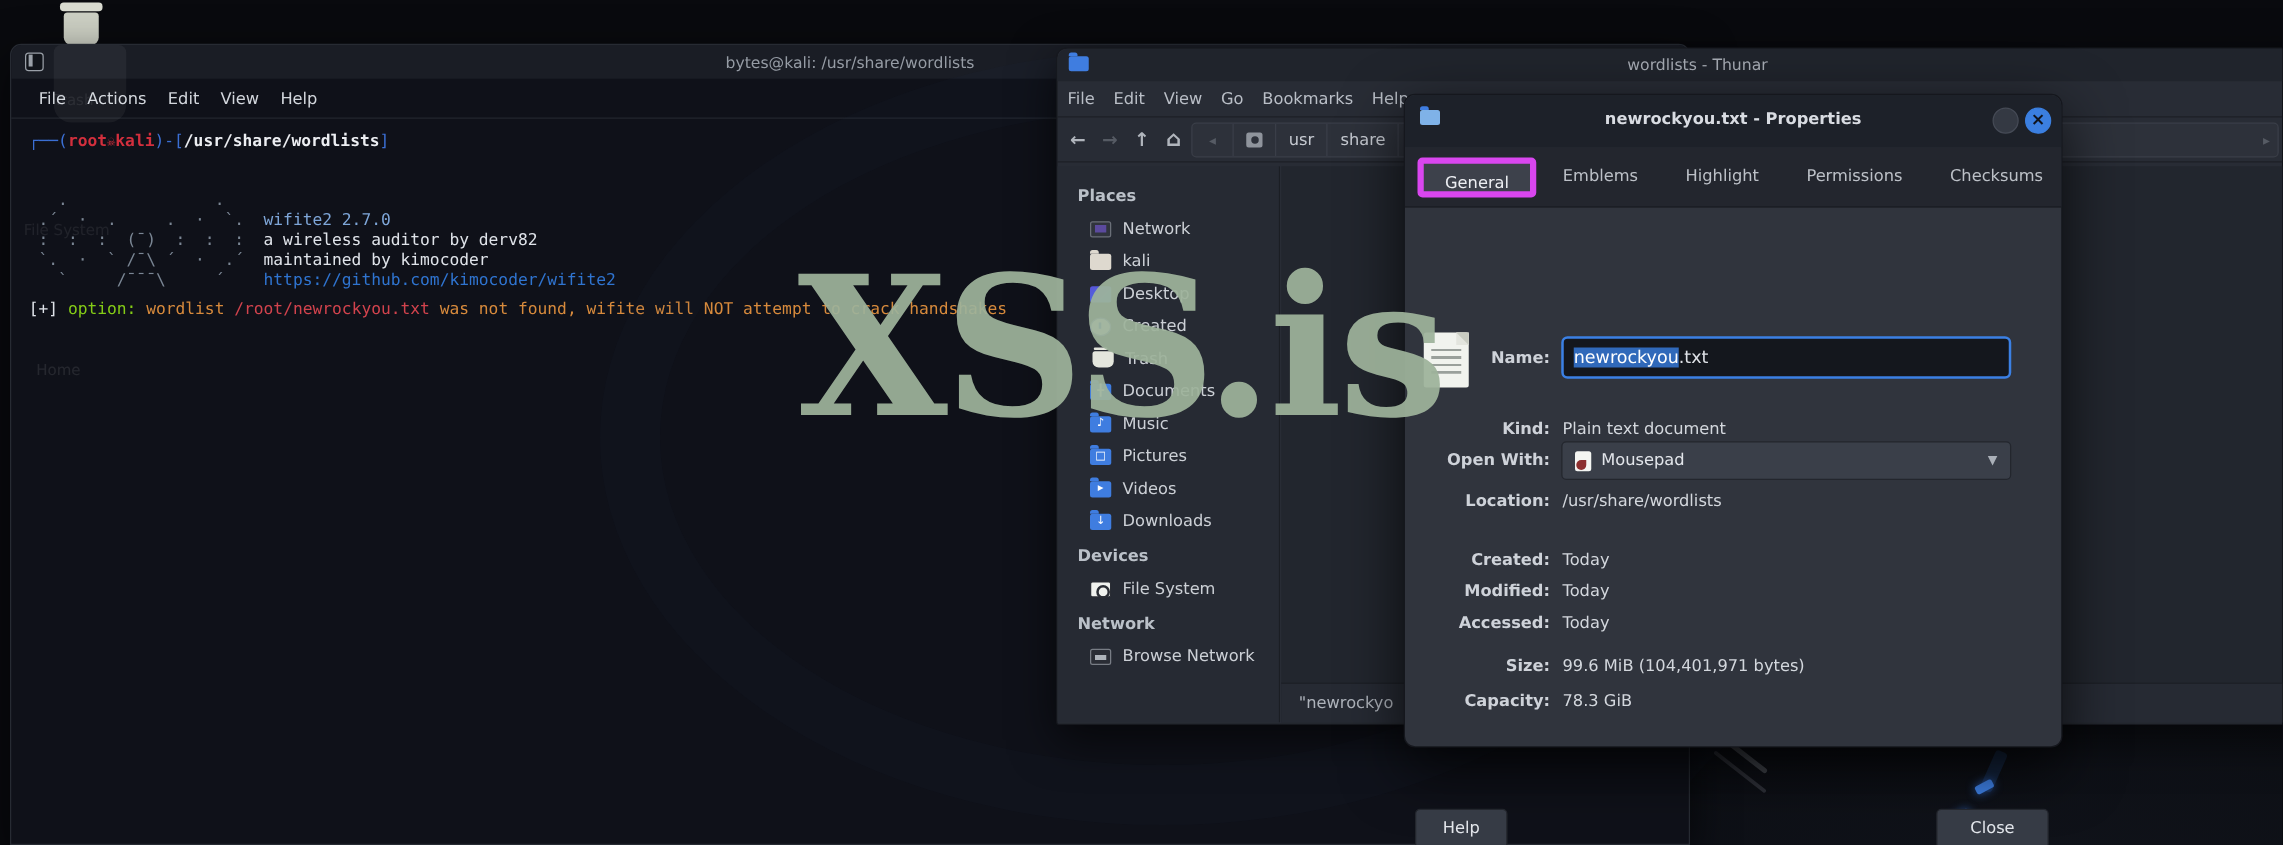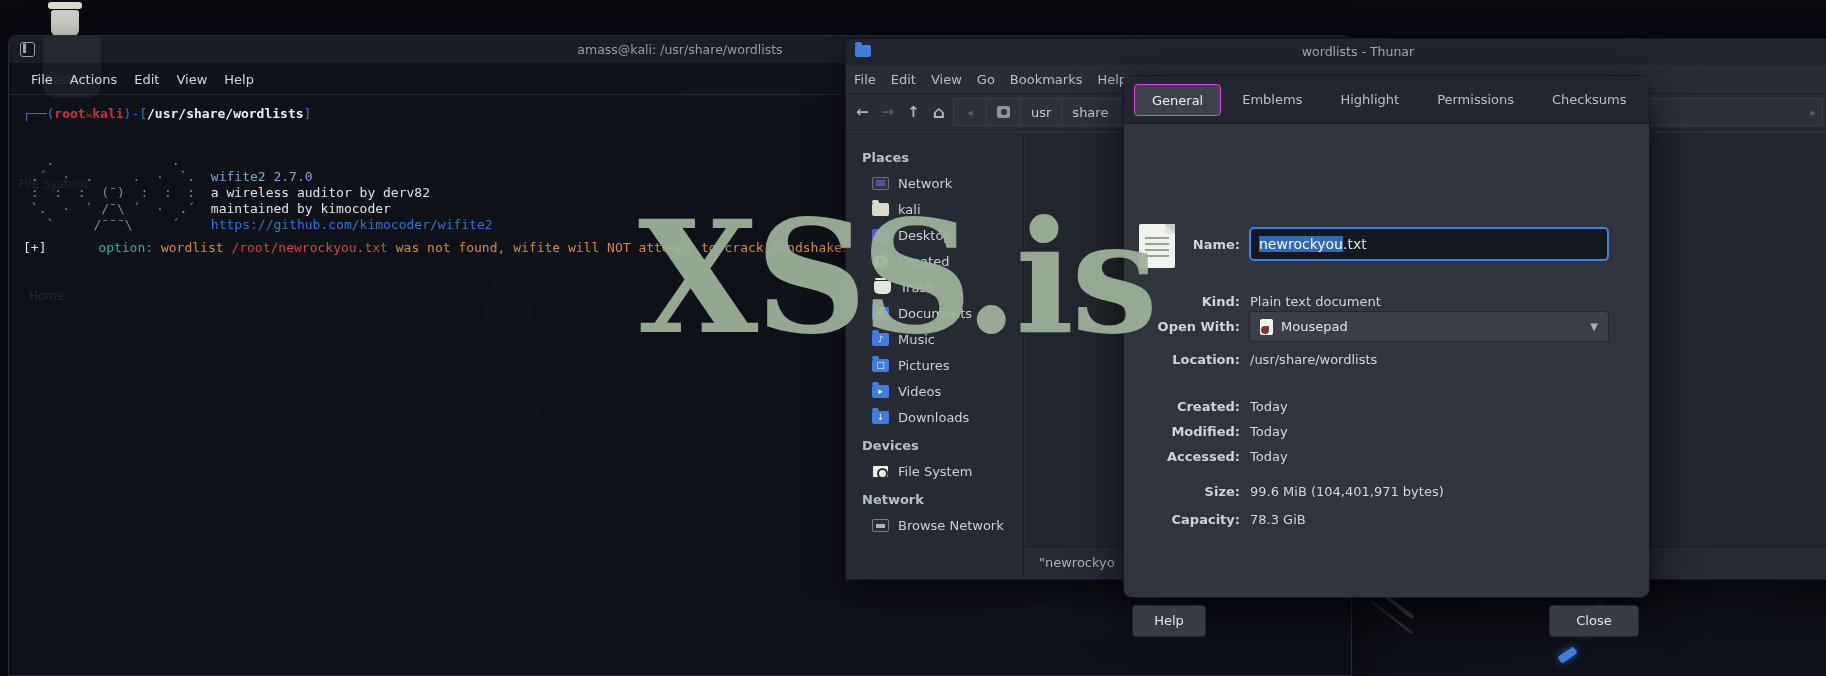--- a/index.html
+++ b/index.html
@@ -45,21 +45,21 @@
   .c-skull { color:#d22f3d; font-size:11px; }
   .c-path { color:#eceef2; font-weight:bold; }
   .c-hash { color:#d22f3d; font-weight:bold; }
   .c-sudo { color:#dfe3e9; text-decoration:underline; }
   .c-cmd { color:#7ea6d8; }
   .c-flag { color:#5a6472; }
   .c-plain { color:#dfe3e9; }
   .c-art { color:#7a8694; }
   .c-ver { color:#7ea6d8; }
   .c-link { color:#2f74d0; }
-  .c-opt { color:#14b8a6;margin-left:44px; }
+  .c-opt { color:#84cc16; }
   .c-orange { color:#d78a3c; }
   .c-red { color:#d2434d; }
   .cursor-box { display:inline-block; width:8px; height:13px; border:1px solid #cfd3da; vertical-align:-2px; }
   .faint { position:absolute; color:#ffffff; opacity:.07; font-size:12px; font-family:"DejaVu Sans",sans-serif; }
   .faint-shape { position:absolute; left:34px; top:0px; width:58px; height:62px; opacity:.05;
                  background:#ffffff; border-radius:6px 6px 14px 14px; }
 
   
   .thunar { left:845px; top:38px; width:1026px; height:542px; z-index:3;
             background:#282c35; border:1px solid #16181e; border-radius:8px 8px 2px 2px; }
@@ -125,21 +125,21 @@
   .dlg-titlebar { height:42px; background:#1d2129; border-radius:8px 8px 0 0; position:relative;
                   text-align:center; color:#d9dce2; font-size:13px; font-weight:bold; line-height:40px; }
   .dlg-folder { left:12px; top:12px; }
   .dlg-circle { position:absolute; top:10px; width:21px; height:21px; border-radius:50%; background:#343943;
                 border:1px solid #454a55; }
   .dlg-close { background:#3b7fe0; border-color:#3b7fe0; color:#10141c; font-weight:bold; font-size:14px;
                line-height:19px; text-align:center; }
   .dlg-tabs { height:48px; background:#23262e; border-bottom:1px solid #1a1d23; display:flex; gap:4px;
               align-items:center; padding-left:10px; }
   .tab { height:32px; line-height:32px; padding:0 17px; font-size:13px; color:#bcc0c7; border-radius:4px; }
-  .tab.active { background:#3d414b; color:#edeff3; border:1px solid #d946ef; }
+  .tab.active { background:#3d414b; color:#edeff3; border:5px solid #d946ef; }
   .dlg-row-label { position:absolute; left:8px; width:108px; text-align:right; font-weight:bold;
                    font-size:13px; color:#ced2d9; }
   .dlg-row-value { position:absolute; left:126px; font-size:13px; color:#d3d7dd; }
   .name-field { position:absolute; left:125px; top:103px; width:360px; height:34px; background:#14171d;
                 border:2px solid #3b80e4; border-radius:5px; font-size:14px; line-height:30px; padding-left:8px; color:#dfe2e7; }
   .name-sel { background:#3069ba; color:#ffffff; }
   .combo { position:absolute; left:125px; top:187px; width:360px; height:31px; background:#3a3f49;
            border:1px solid #23262d; border-radius:4px; display:flex; align-items:center; padding:0 10px; gap:8px;
            font-size:13px; color:#e2e5ea; }
   .combo .caret { margin-left:auto; color:#aab0b8; font-size:10px; }
@@ -172,21 +172,21 @@
   <div class="abs wp-blue" style="left:1558px;top:651px;width:19px;height:8px;transform:rotate(-34deg);"></div>
 
   <div class="abs desk-trash">
     <div class="lid"></div>
     <div class="can"></div>
   </div>
 
   <div class="win term">
     <div class="term-titlebar">
       <span class="term-tbicon">▌</span>
-      <span>amass@kali: /usr/share/wordlists</span>
+      <span>bytes@kali: /usr/share/wordlists</span>
     </div>
     <div class="term-menu">
       <span>File</span>
       <span>Actions</span>
       <span>Edit</span>
       <span>View</span>
       <span>Help</span>
     </div>
 
     <div class="term-body">
@@ -333,20 +333,26 @@
       <div class="fitem" style="left:788px;top:120px;">
 
         <div class="flabel">you.txt</div>
       </div>
 
     </div>
     <div class="th-status">"newrockyo</div>
   </div>
 
   <div class="win dialog">
+    <div class="dlg-titlebar">
+      <span class="mini-folder dlg-folder" style="background:#7fb2e8;"></span>
+      <span>newrockyou.txt - Properties</span>
+      <span class="dlg-circle" style="right:34px;"></span>
+      <span class="dlg-circle dlg-close" style="right:8px;">×</span>
+    </div>
     <div class="dlg-tabs">
       <div class="tab active">General</div>
       <div class="tab">Emblems</div>
       <div class="tab">Highlight</div>
       <div class="tab">Permissions</div>
       <div class="tab">Checksums</div>
     </div>
     <div style="position:relative;">
       <div class="doc-icon-lg"></div>
       <div class="dlg-row-label" style="top:113px;">Name:</div>

